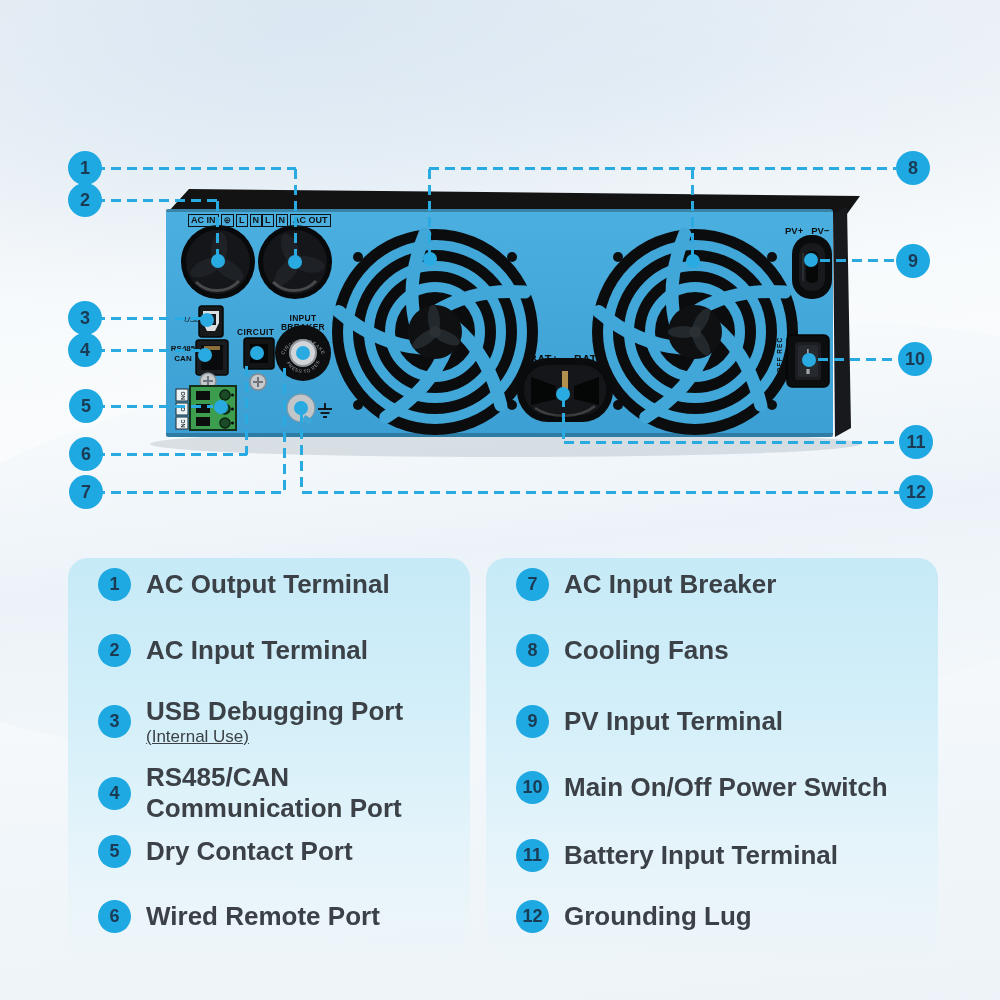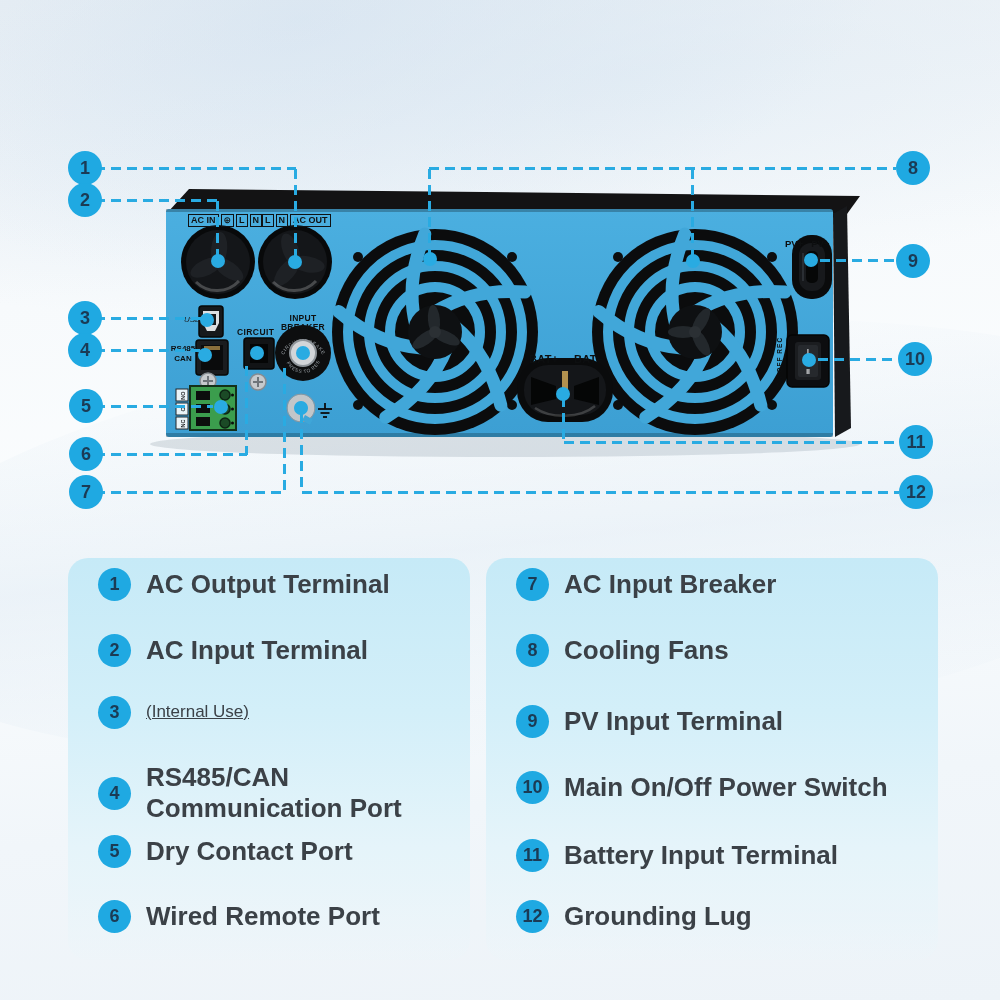--- a/index.html
+++ b/index.html
@@ -262,21 +262,21 @@
     <div>RS485</div>
     <div>CAN</div>
   </div>
   <div class="dev-label lbl-remote" style="left:237px;top:328px;">CIRCUIT</div>
   <div class="dev-label lbl-breaker" style="left:278px;top:314px;width:50px;">
     <div>INPUT</div>
     <div>BREAKER</div>
   </div>
   <div class="dev-label lbl-bat" style="left:529px;top:337px;">BAT+</div>
   <div class="dev-label lbl-bat" style="left:574px;top:337px;">BAT−</div>
-  <div class="dev-label lbl-pv" style="left:785px;top:239px;">
+  <div class="dev-label lbl-pv" style="left:785px;top:226px;">
     <span>PV+</span>
     <span>PV−</span>
   </div>
   <div class="dev-label lbl-switch" style="left:776px;top:335px;height:52px;">ON OFF REC</div>
 
   <div class="co-h" style="left:95px;top:167px;width:201px;"></div>
   <div class="co-v" style="left:294px;top:169px;height:90px;"></div>
   <div class="co-h" style="left:95px;top:199px;width:124px;"></div>
   <div class="co-v" style="left:216px;top:201px;height:57px;"></div>
   <div class="co-h" style="left:95px;top:317px;width:107px;"></div>
@@ -328,20 +328,21 @@
       <div class="lnum">1</div>
       <div class="ltext">AC Output Terminal</div>
     </div>
     <div class="lrow" style="top:76px;">
       <div class="lnum">2</div>
       <div class="ltext">AC Input Terminal</div>
     </div>
     <div class="lrow" style="top:138px;">
       <div class="lnum">3</div>
       <div>
+        <div class="ltext">USB Debugging Port</div>
         <div class="lsub">(Internal Use)</div>
       </div>
     </div>
     <div class="lrow" style="top:204px;">
       <div class="lnum">4</div>
       <div>
         <div class="ltext">RS485/CAN</div>
         <div class="ltext">Communication Port</div>
       </div>
     </div>

